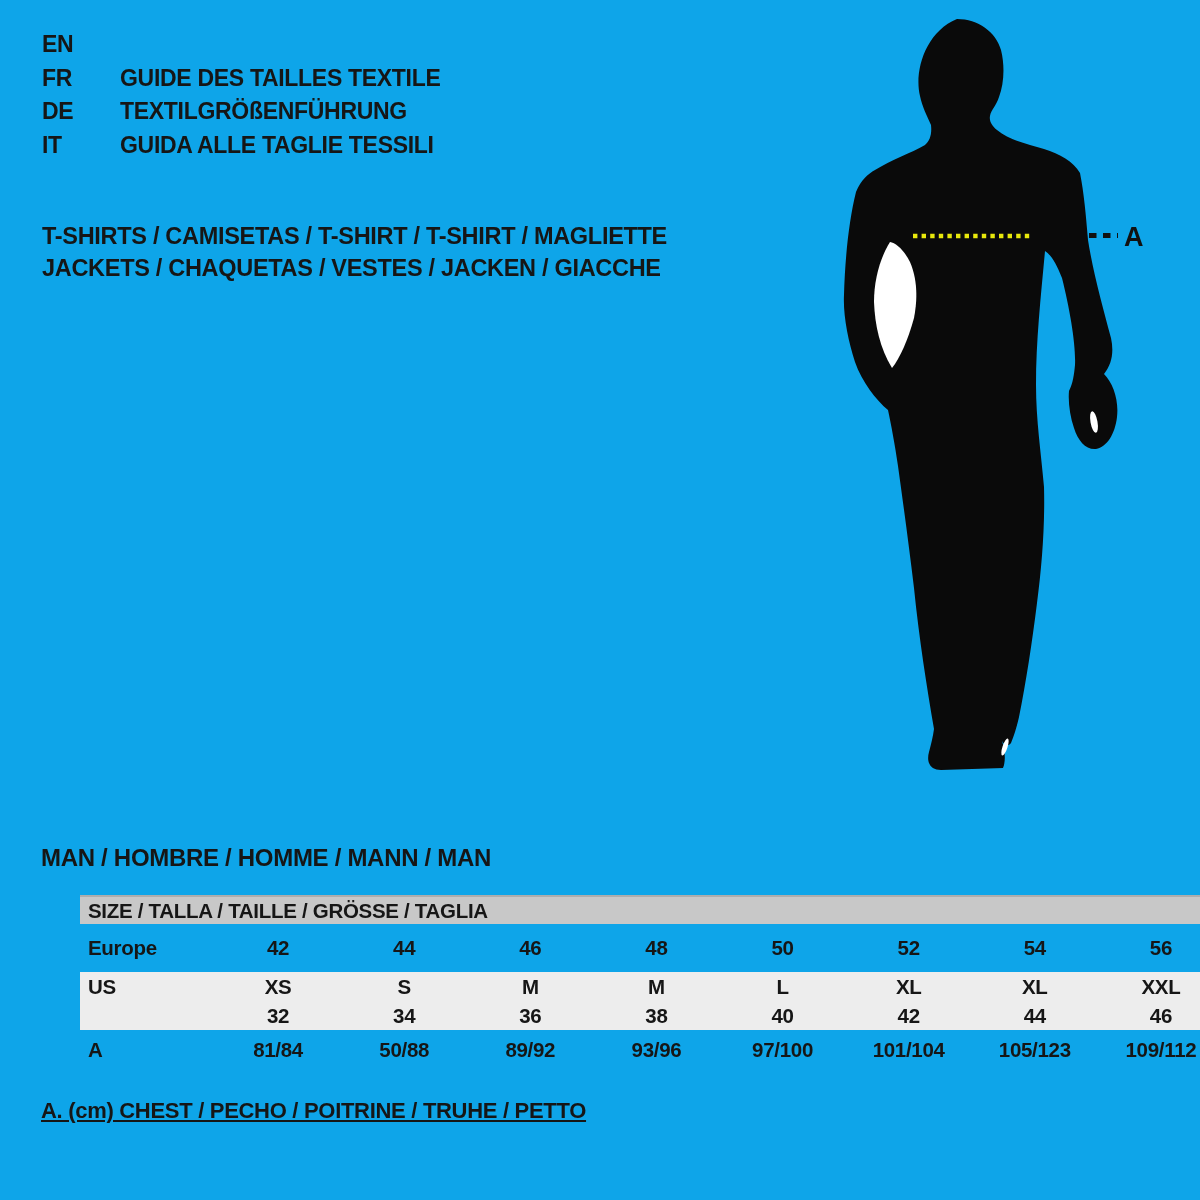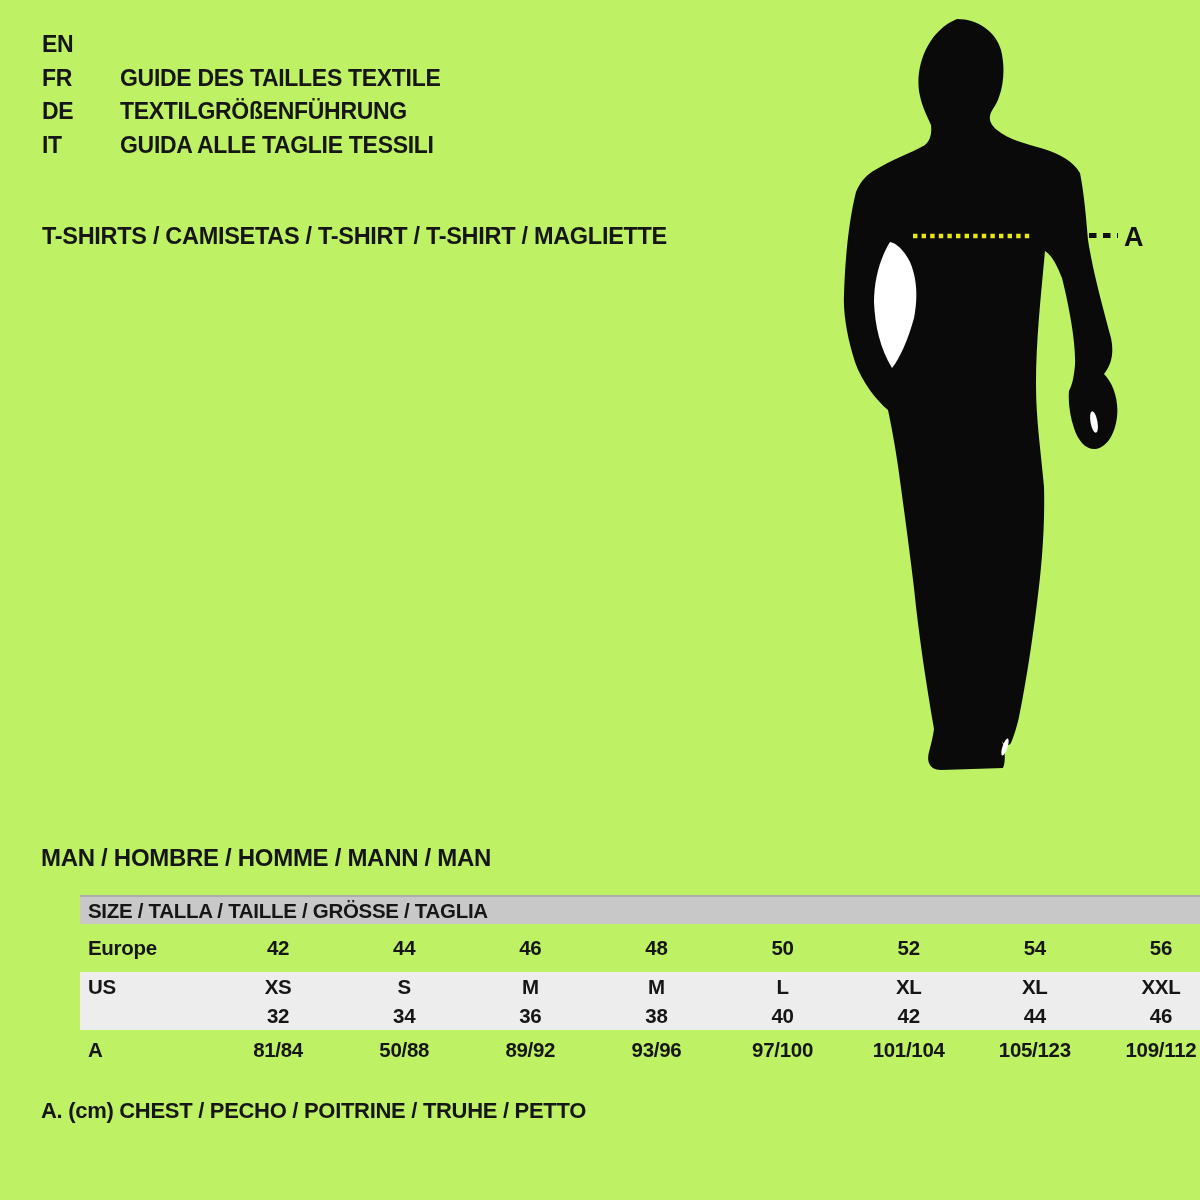--- a/index.html
+++ b/index.html
@@ -6,21 +6,21 @@
     --accent-yellow:#e8e80c;
     --silhouette:#0a0a0a;
     --table-header-bg:#c8c8c8;
     --row-alt-bg:#ededed;
     --text:#161616;
   }
   *{margin:0;padding:0;box-sizing:border-box;}
   html,body{background:#fff;}
   body{font-family:"Liberation Sans", sans-serif;color:var(--text);}
   .canvas{
-    position:relative;width:1200px;height:1200px;background:#bef264;overflow:hidden;
+    position:relative;width:1200px;height:1200px;background:#0ea5e9;overflow:hidden;
     font-weight:bold;letter-spacing:-0.3px;
   }
 
   
   .lang-list{position:absolute;left:42px;top:28px;}
   .lang-row{display:flex;height:33.5px;align-items:center;font-size:23px;}
   .lang-code{width:78px;flex:0 0 78px;}
   .lang-title{white-space:nowrap;}
 
   
@@ -42,21 +42,21 @@
   .trow{display:flex;align-items:center;}
   .trow.alt{background:var(--row-alt-bg);}
   .r0{height:48px;}
   .r1{height:29px;}
   .r2{height:29px;}
   .r3{height:39px;}
   .tlabel{width:135px;flex:0 0 135px;padding-left:8px;}
   .tcell{flex:1 1 0;text-align:center;}
 
   
-  .footnote{position:absolute;left:41px;top:1098px;font-size:22px;white-space:nowrap;}
+  .footnote{position:absolute;left:41px;top:1098px;font-size:22px;white-space:nowrap;text-decoration:underline;}
 </style>
 </head>
 <body>
 
 <div class="canvas">
 
   <div class="lang-list">
     <div class="lang-row">
       <span class="lang-code">EN</span>
     </div>
@@ -69,20 +69,21 @@
       <span class="lang-title">TEXTILGRÖßENFÜHRUNG</span>
     </div>
     <div class="lang-row">
       <span class="lang-code">IT</span>
       <span class="lang-title">GUIDA ALLE TAGLIE TESSILI</span>
     </div>
   </div>
 
   <div class="categories">
     <div>T-SHIRTS / CAMISETAS / T-SHIRT / T-SHIRT / MAGLIETTE</div>
+    <div>JACKETS / CHAQUETAS / VESTES / JACKEN / GIACCHE</div>
   </div>
 
   <svg class="figure" viewBox="835 12 310 768" aria-hidden="true">
     <path fill="var(--silhouette)" d="
       M 957 19
       C 978 19 996 32 1001 50
       C 1005 66 1004 84 999 97
       C 996 106 991 110 990 116
       C 989 121 992 126 997 130
       C 1010 141 1028 144 1044 149

